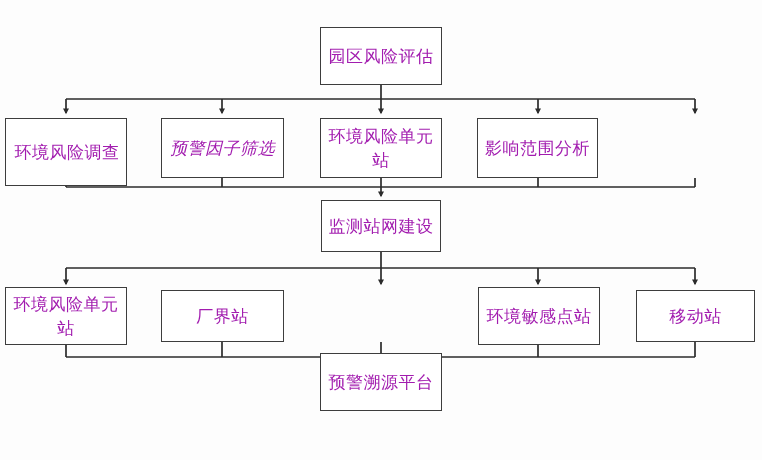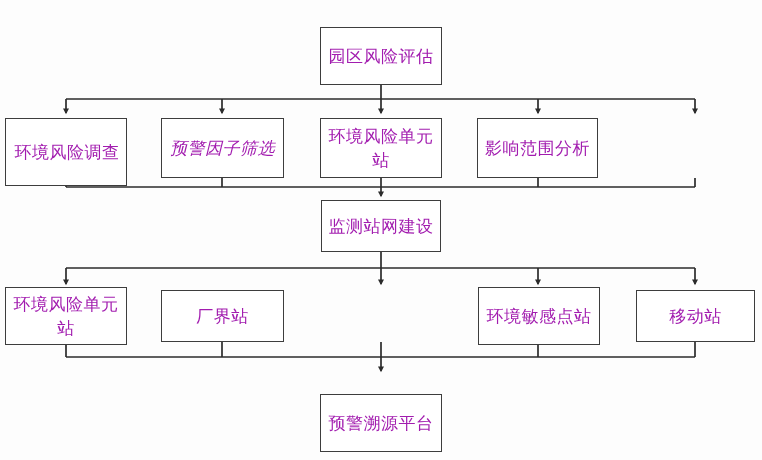--- a/index.html
+++ b/index.html
@@ -139,17 +139,17 @@
 
 
   <div class="node" style="left:478px;top:287px;width:122px;height:58px;">
     <span class="node-label">环境敏感点站</span>
   </div>
 
   <div class="node" style="left:636px;top:290px;width:119px;height:52px;">
     <span class="node-label">移动站</span>
   </div>
 
-  <div class="node" style="left:320px;top:394px;width:122px;height:58px;">
+  <div class="node" style="left:320px;top:353px;width:122px;height:58px;">
     <span class="node-label">预警溯源平台</span>
   </div>
 
 </div>
 
 </body></html>

